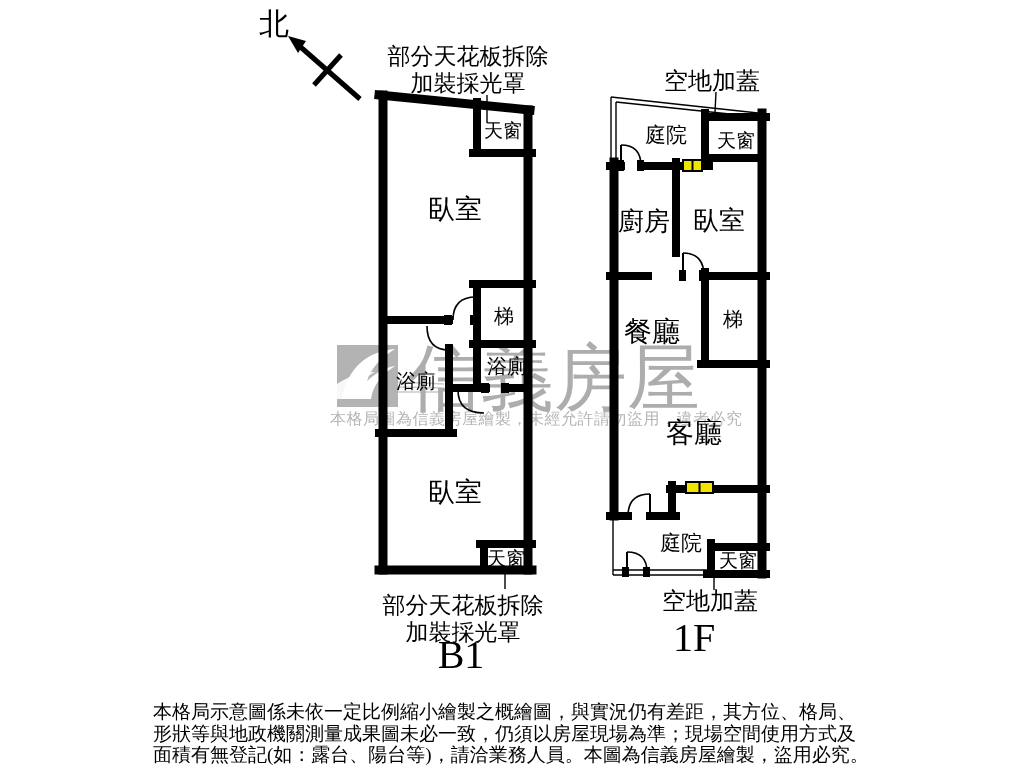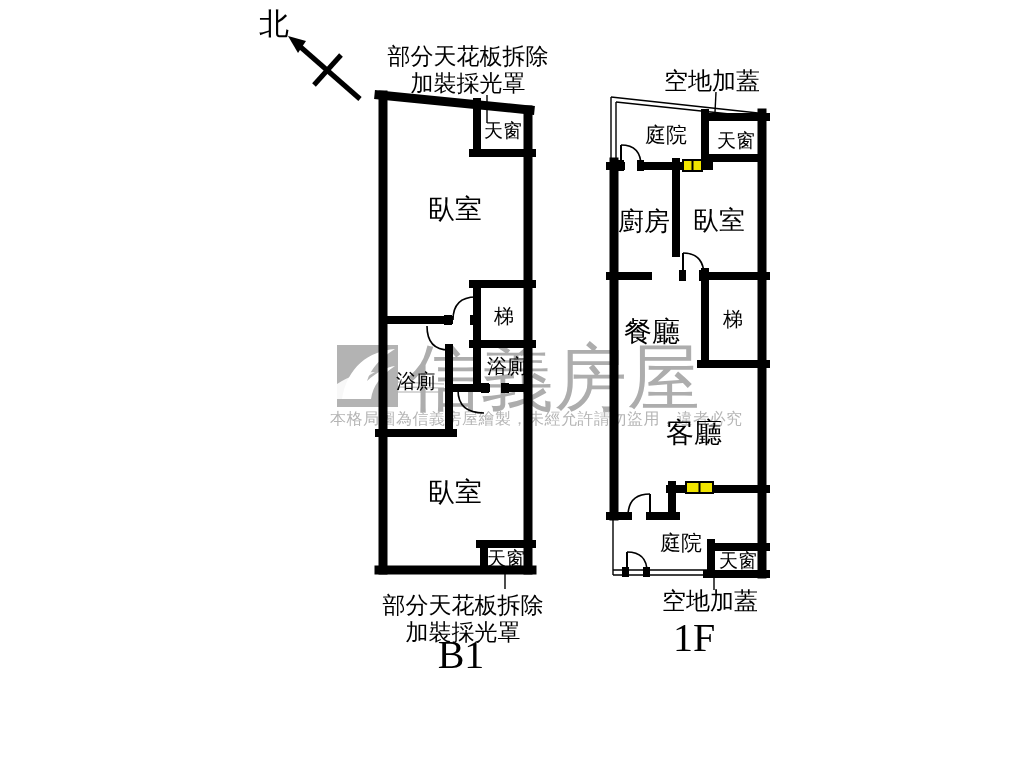--- a/index.html
+++ b/index.html
@@ -174,13 +174,18 @@
     <text class="lbl s28" x="652" y="341">餐廳</text>
     <text class="lbl s20" x="733" y="326">梯</text>
     <text class="lbl s28" x="694" y="442">客廳</text>
     <text class="lbl s21" x="681" y="550">庭院</text>
     <text class="lbl s19" x="738" y="567">天窗</text>
     <text class="lbl cover" x="710" y="609">空地加蓋</text>
     <text class="lbl floorname" x="694" y="651">1F</text>
   </g>
 </svg>
 
+  <div id="disclaimer">
+    <div>本格局示意圖係未依一定比例縮小繪製之概繪圖，與實況仍有差距，其方位、格局、</div>
+    <div>形狀等與地政機關測量成果圖未必一致，仍須以房屋現場為準；現場空間使用方式及</div>
+    <div>面積有無登記(如：露台、陽台等)，請洽業務人員。本圖為信義房屋繪製，盜用必究。</div>
+  </div>
 </div>
 
 </body></html>

